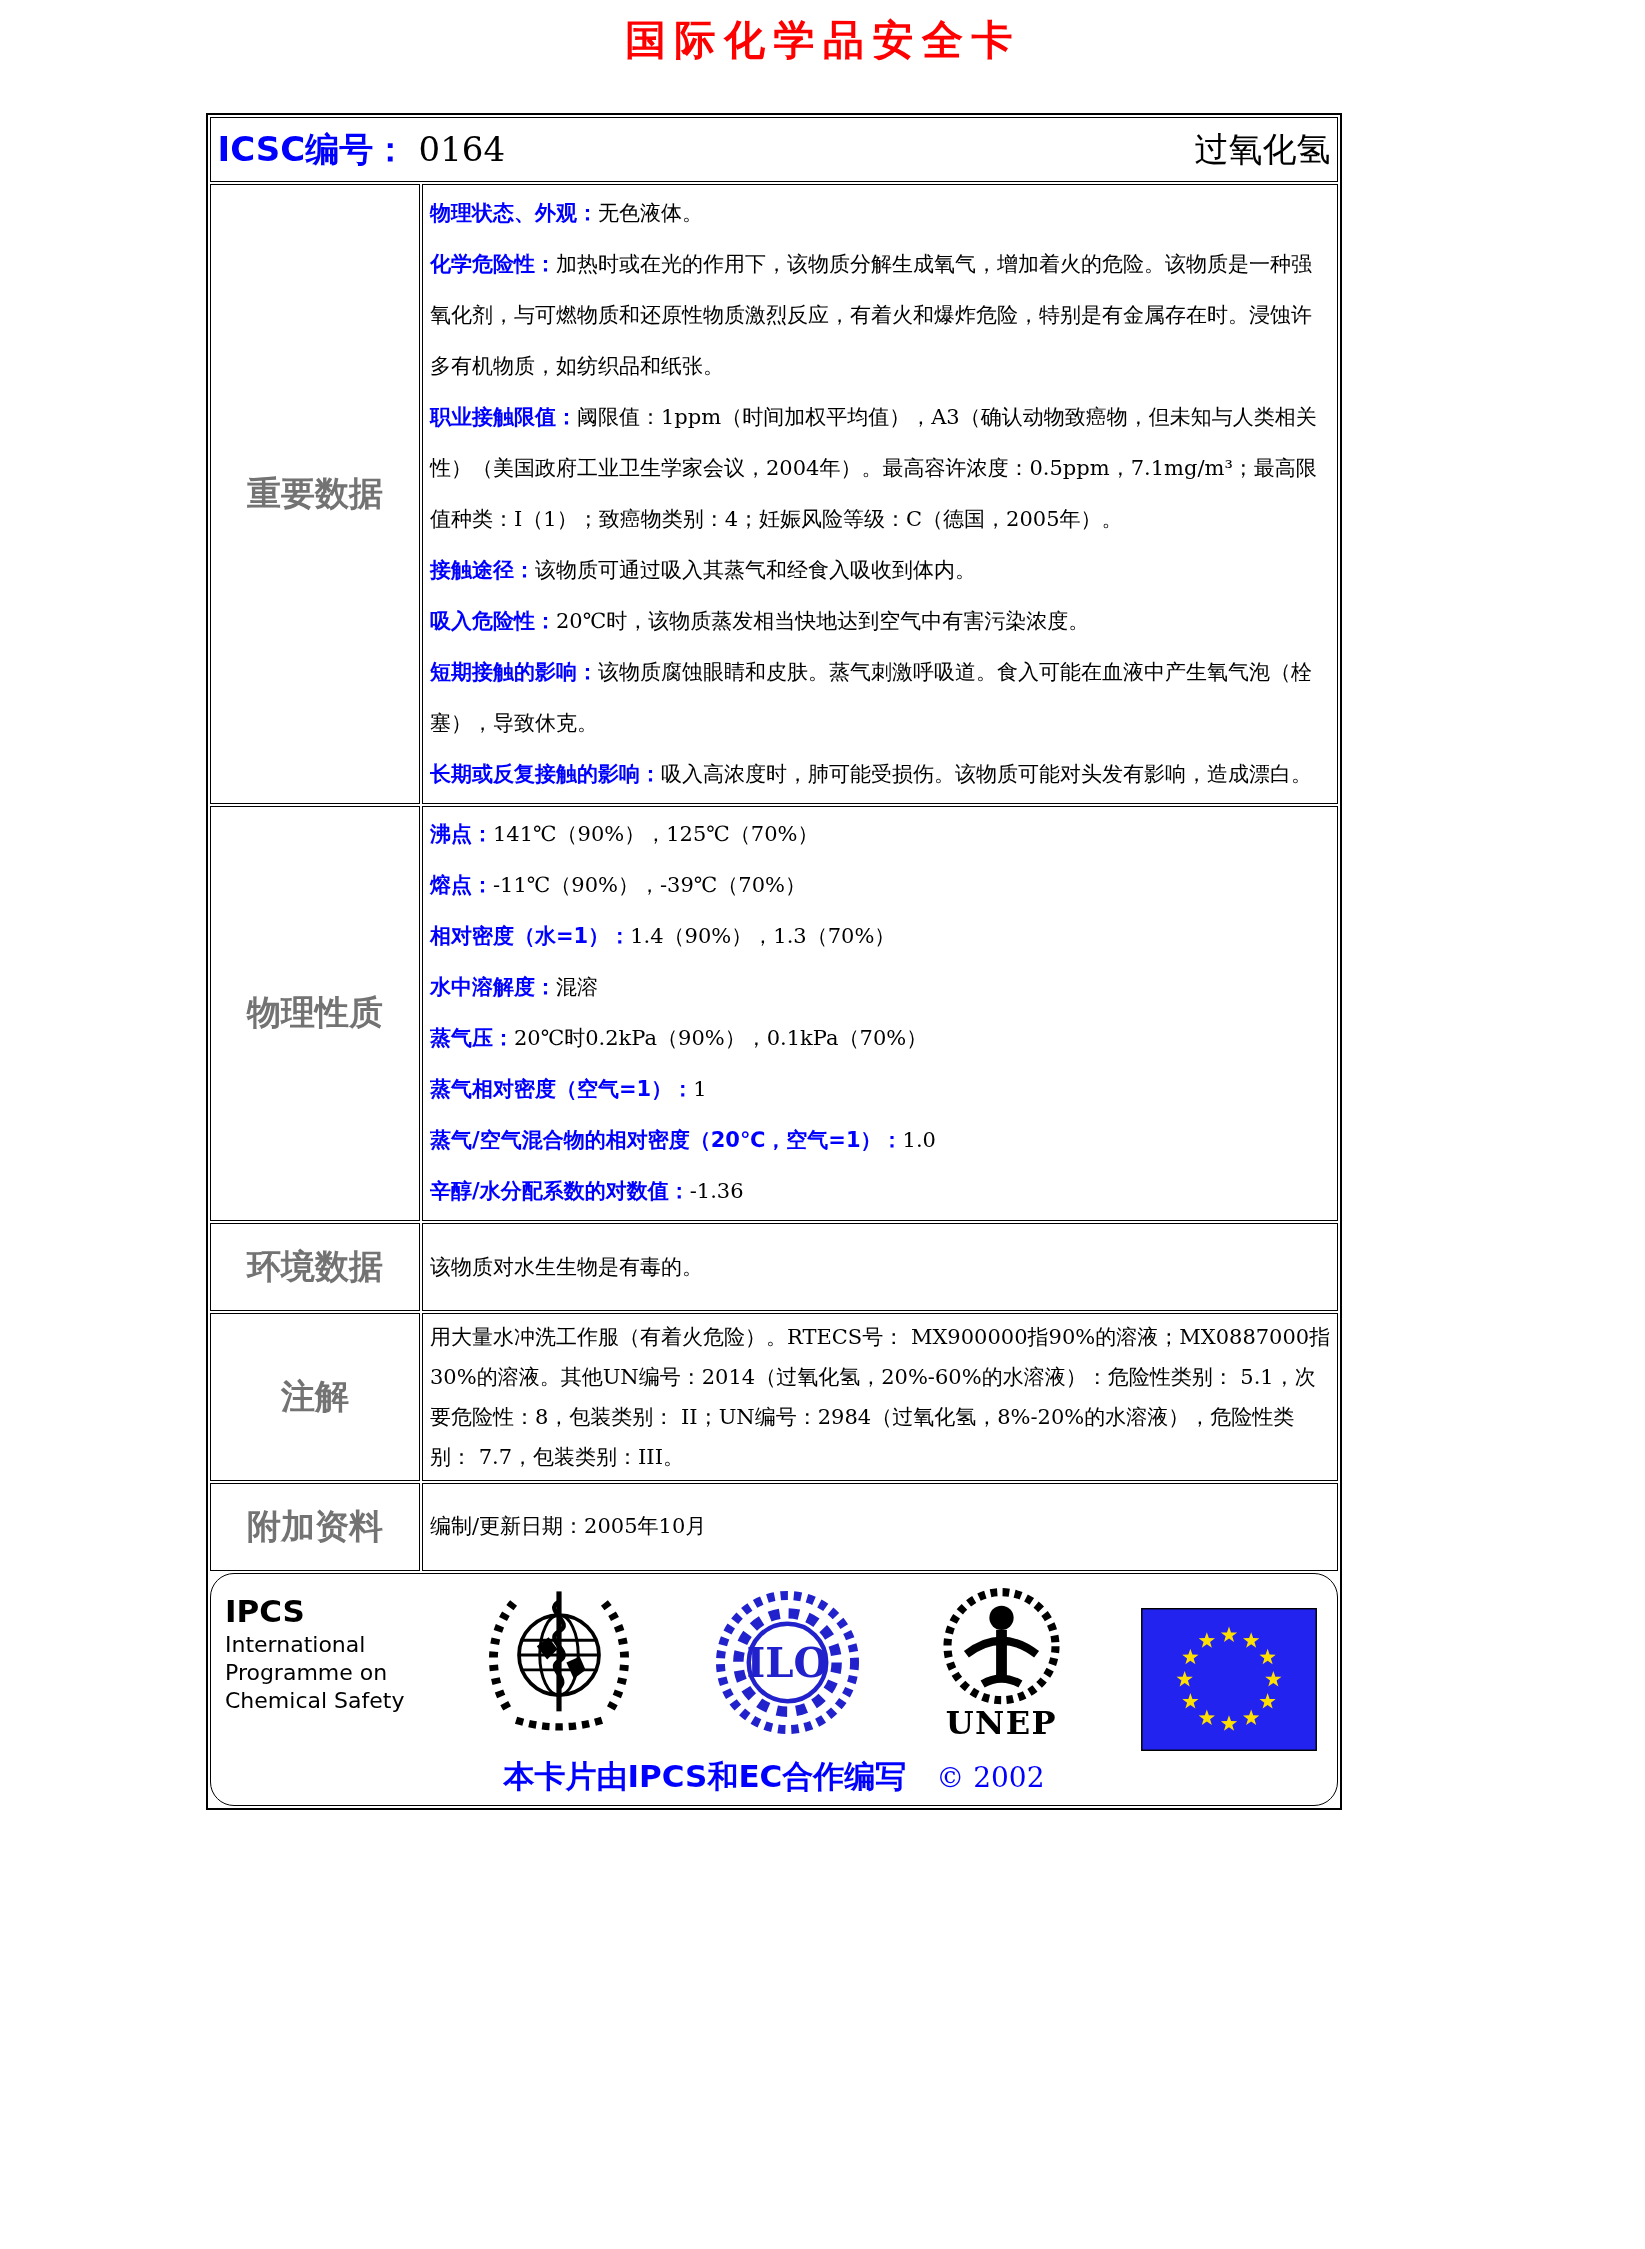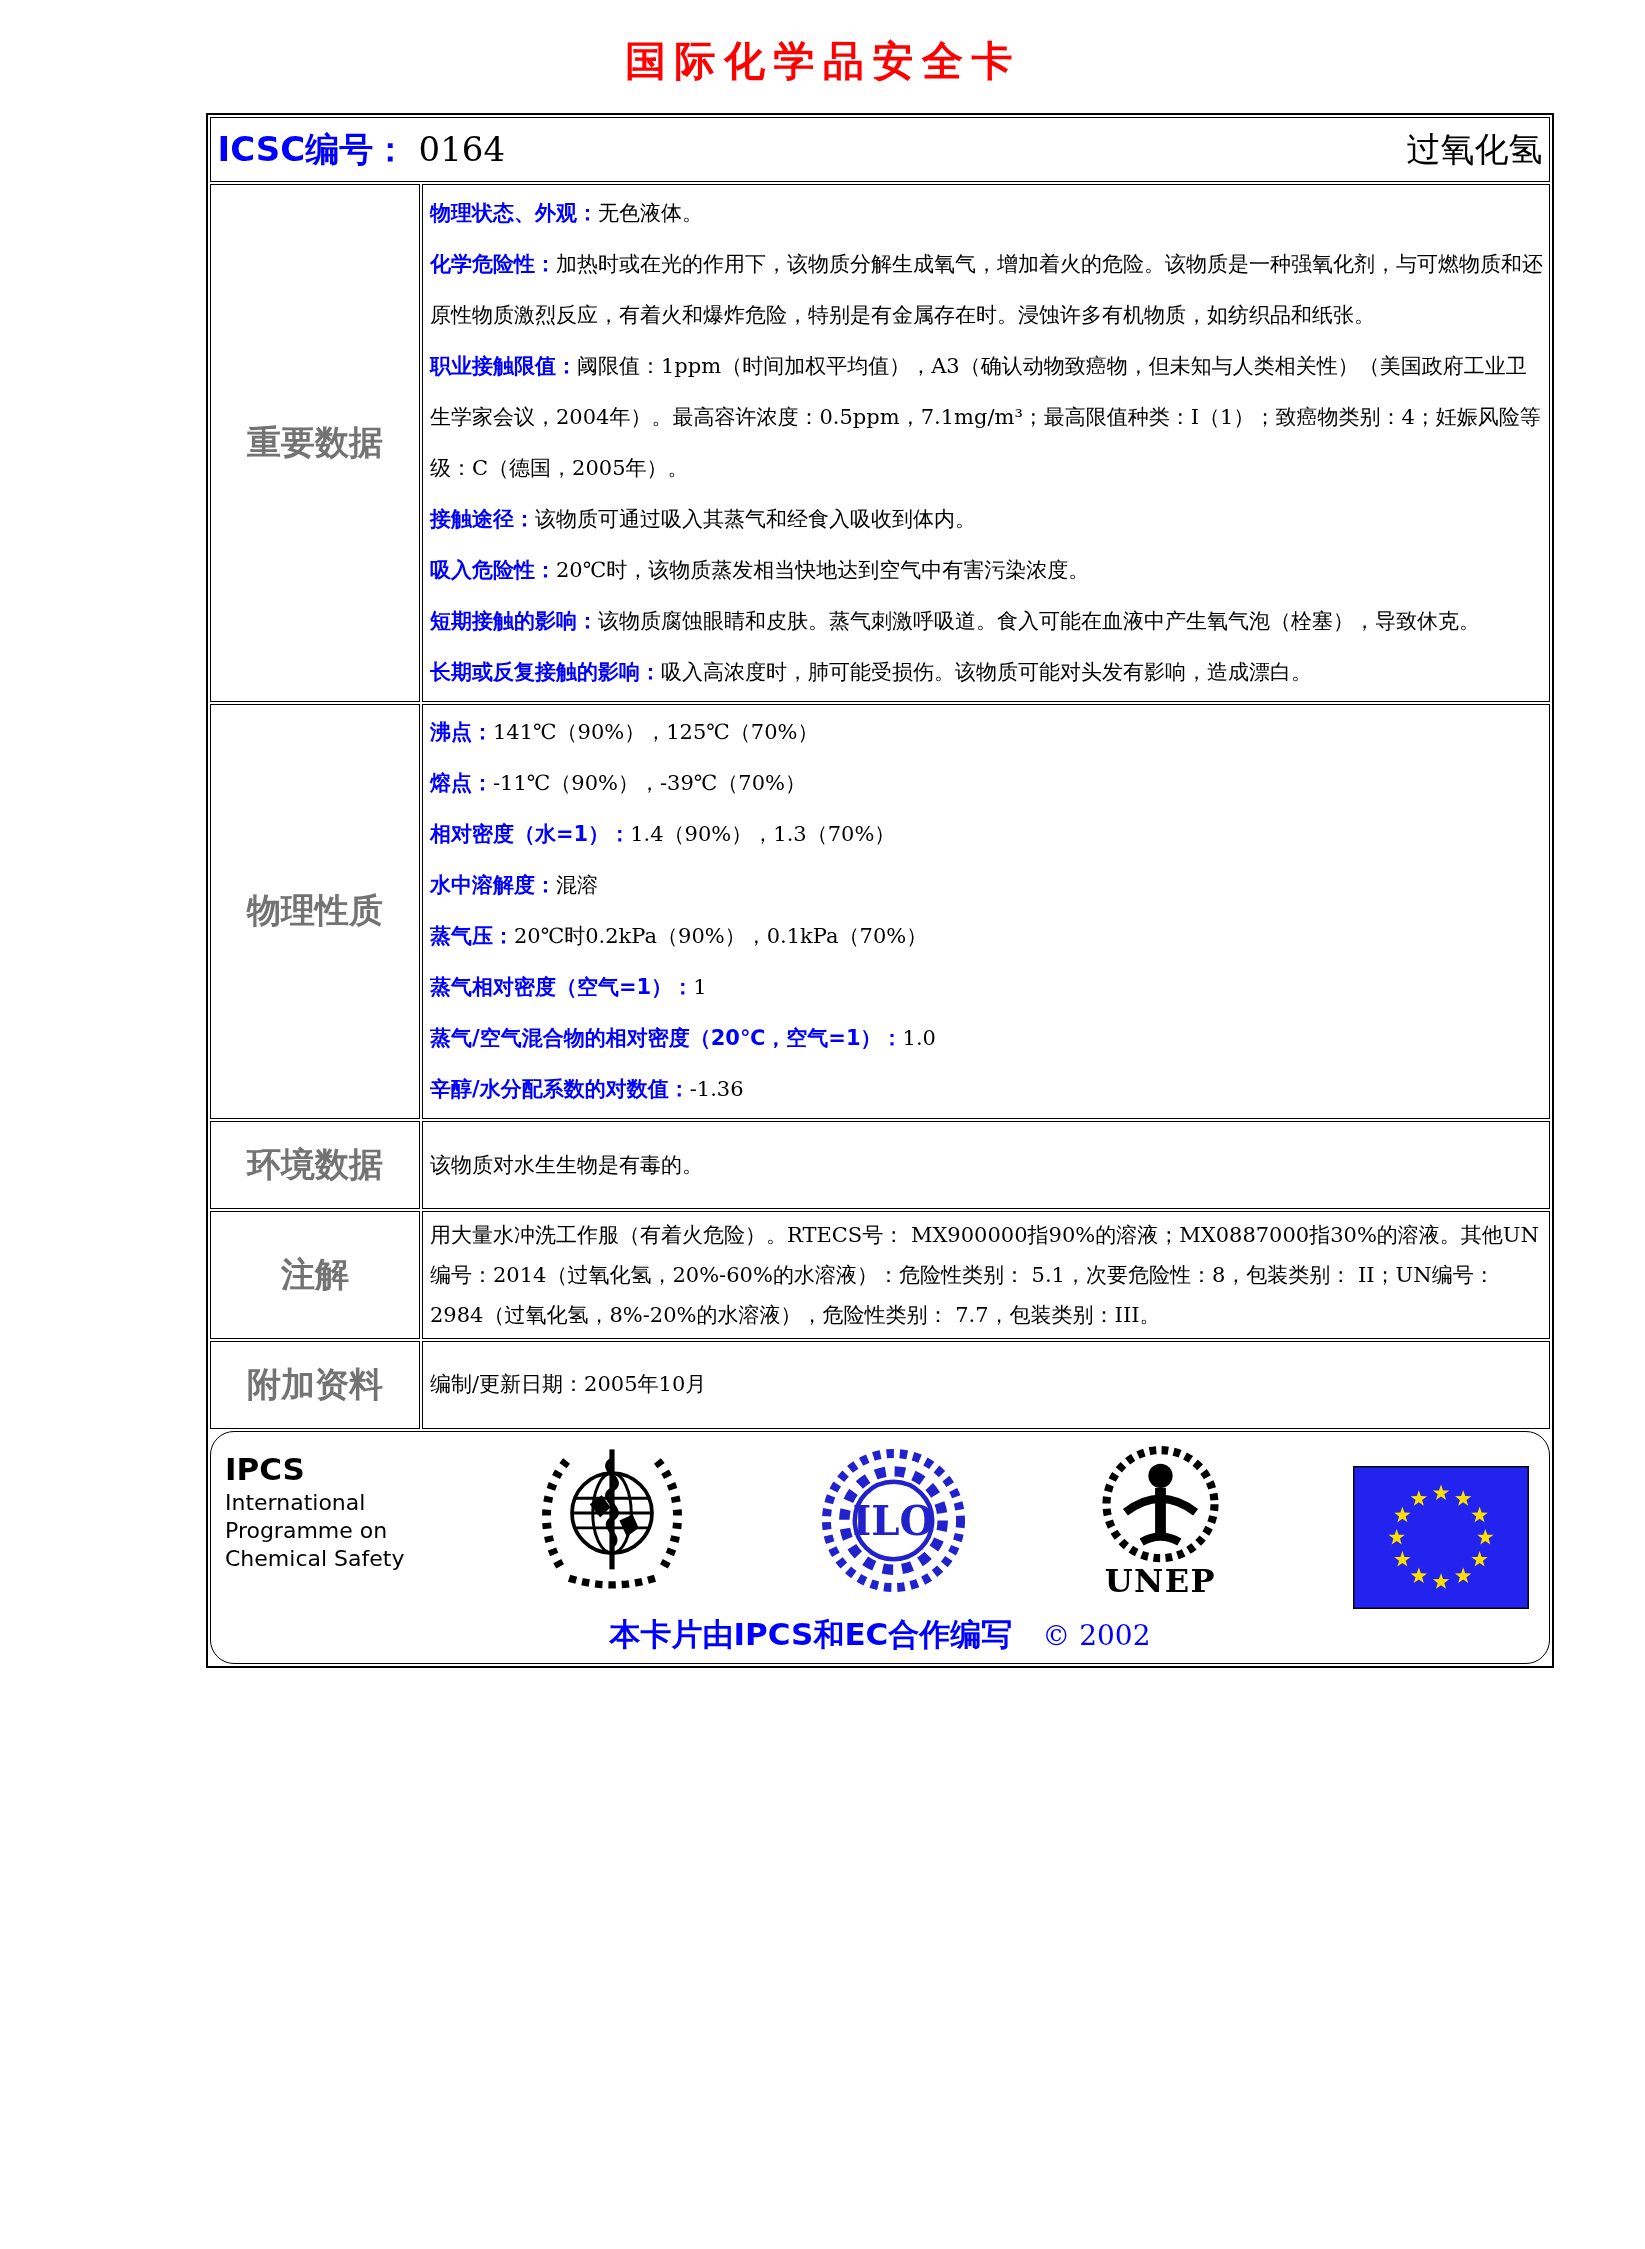--- a/index.html
+++ b/index.html
@@ -1,21 +1,21 @@
 <!DOCTYPE html>
 <html style="font-size:11.3px"><head>
 <meta charset="utf-8">
 <style>
   html,body{margin:0;padding:0;background:#ffffff;}
   body{width:1646px;height:2250px;position:relative;
        font-family:"DejaVu Serif","Liberation Serif",serif;color:#000;}
   .page-title{position:absolute;top:12.7px;left:0;width:1646px;text-align:center;
        color:#ff0000;font-weight:bold;font-size:41px;letter-spacing:8.5px;
-       font-family:"DejaVu Sans","Liberation Sans",sans-serif;margin-top:21px;}
-  table.card{position:absolute;left:206px;top:113px;width:1348px;
+       font-family:"DejaVu Sans","Liberation Sans",sans-serif;}
+  table.card{position:absolute;left:206px;top:113px;width:1136px;
        border:2.8px solid #000;border-spacing:2.8px;background:#fff;}
   td{border:1.4px solid #000;background:#fff;vertical-align:middle;}
   td.rowlabel{width:168px;text-align:center;color:#737373;font-weight:bold;
        font-size:34px;font-family:"DejaVu Sans","Liberation Sans",sans-serif;padding:20px;}
   td.content{padding:2.8px 5.6px 2.8px 7px;font-size:21px;line-height:51px;vertical-align:middle;}
   td.content.notes{line-height:40px;}
   p.item{margin:0;padding:0;}
   .lbl{color:#0000ff;font-weight:bold;
        font-family:"DejaVu Sans","Liberation Sans",sans-serif;}
   .icsc-flex{display:flex;justify-content:space-between;align-items:center;

